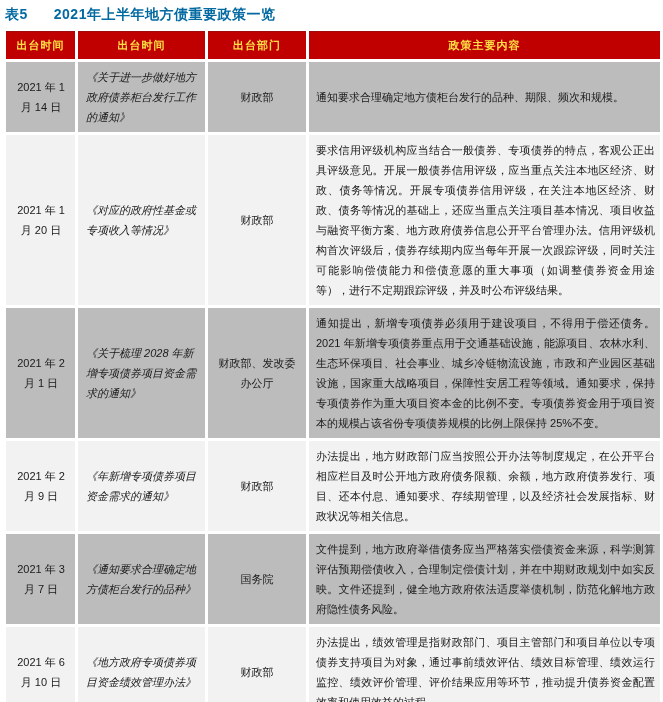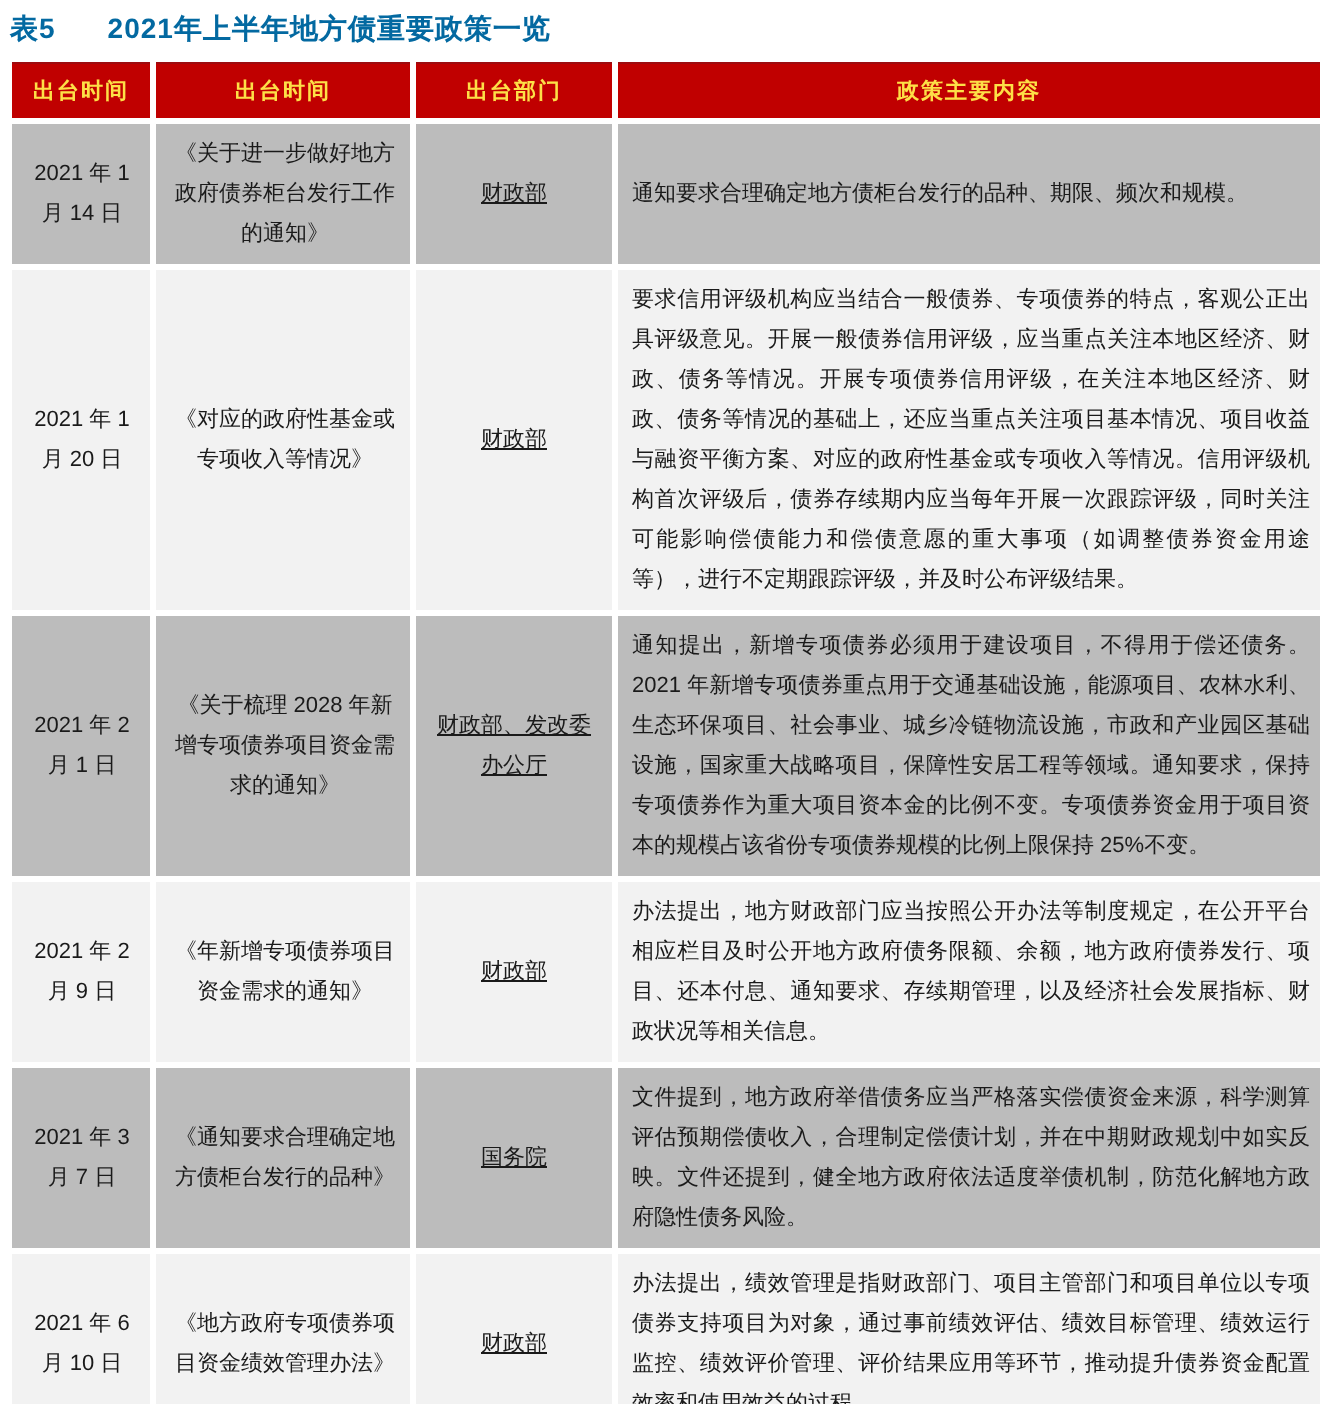--- a/index.html
+++ b/index.html
@@ -52,22 +52,22 @@
   .policy-table td {
     border: 3px solid var(--border-col);
     font-size: 11px;
     line-height: 20px;
     vertical-align: middle;
     padding: 5px 6px;
   }
   .policy-table tbody tr.shaded td { background: var(--row-shaded); }
   .policy-table tbody tr.light  td { background: var(--row-light); }
   td.cell-date    { text-align: center; padding-left: 7px; }
-  td.cell-name    { text-align: center; padding-left: 8px; padding-right: 6px; }
-  td.cell-dept    { text-align: center; text-decoration: underline; }
+  td.cell-name    { text-align: left; padding-left: 8px; padding-right: 6px; font-style: italic; }
+  td.cell-dept    { text-align: center; }
   td.cell-content { text-align: justify; padding-left: 7px; padding-right: 5px; }
 </style>
 </head>
 <body>
 
 <div class="doc-title">
   <span class="title-label">表5</span><span>2021年上半年地方债重要政策一览</span>
 </div>
 
 <table class="policy-table">
@@ -89,21 +89,21 @@
     <tr class="shaded">
       <td class="cell-date">2021 年 1 月 14 日</td>
       <td class="cell-name">《关于进一步做好地方政府债券柜台发行工作的通知》</td>
       <td class="cell-dept">财政部</td>
       <td class="cell-content">通知要求合理确定地方债柜台发行的品种、期限、频次和规模。</td>
     </tr>
     <tr class="light">
       <td class="cell-date">2021 年 1 月 20 日</td>
       <td class="cell-name">《对应的政府性基金或专项收入等情况》</td>
       <td class="cell-dept">财政部</td>
-      <td class="cell-content">要求信用评级机构应当结合一般债券、专项债券的特点，客观公正出具评级意见。开展一般债券信用评级，应当重点关注本地区经济、财政、债务等情况。开展专项债券信用评级，在关注本地区经济、财政、债务等情况的基础上，还应当重点关注项目基本情况、项目收益与融资平衡方案、对应的政府性基金或专项收入等情况。信用评级机构首次评级后，债券存续期内应当每年开展一次跟踪评级，同时关注可能影响偿债能力和偿债意愿的重大事项（如调整债券资金用途等），进行不定期跟踪评级，并及时公布评级结果。</td>
+      <td class="cell-content">要求信用评级机构应当结合一般债券、专项债券的特点，客观公正出具评级意见。开展一般债券信用评级，应当重点关注本地区经济、财政、债务等情况。开展专项债券信用评级，在关注本地区经济、财政、债务等情况的基础上，还应当重点关注项目基本情况、项目收益与融资平衡方案、地方政府债券信息公开平台管理办法。信用评级机构首次评级后，债券存续期内应当每年开展一次跟踪评级，同时关注可能影响偿债能力和偿债意愿的重大事项（如调整债券资金用途等），进行不定期跟踪评级，并及时公布评级结果。</td>
     </tr>
     <tr class="shaded">
       <td class="cell-date">2021 年 2 月 1 日</td>
       <td class="cell-name">《关于梳理 2028 年新增专项债券项目资金需求的通知》</td>
       <td class="cell-dept">财政部、发改委办公厅</td>
       <td class="cell-content">通知提出，新增专项债券必须用于建设项目，不得用于偿还债务。2021 年新增专项债券重点用于交通基础设施，能源项目、农林水利、生态环保项目、社会事业、城乡冷链物流设施，市政和产业园区基础设施，国家重大战略项目，保障性安居工程等领域。通知要求，保持专项债券作为重大项目资本金的比例不变。专项债券资金用于项目资本的规模占该省份专项债券规模的比例上限保持 25%不变。</td>
     </tr>
     <tr class="light">
       <td class="cell-date">2021 年 2 月 9 日</td>
       <td class="cell-name">《年新增专项债券项目资金需求的通知》</td>

